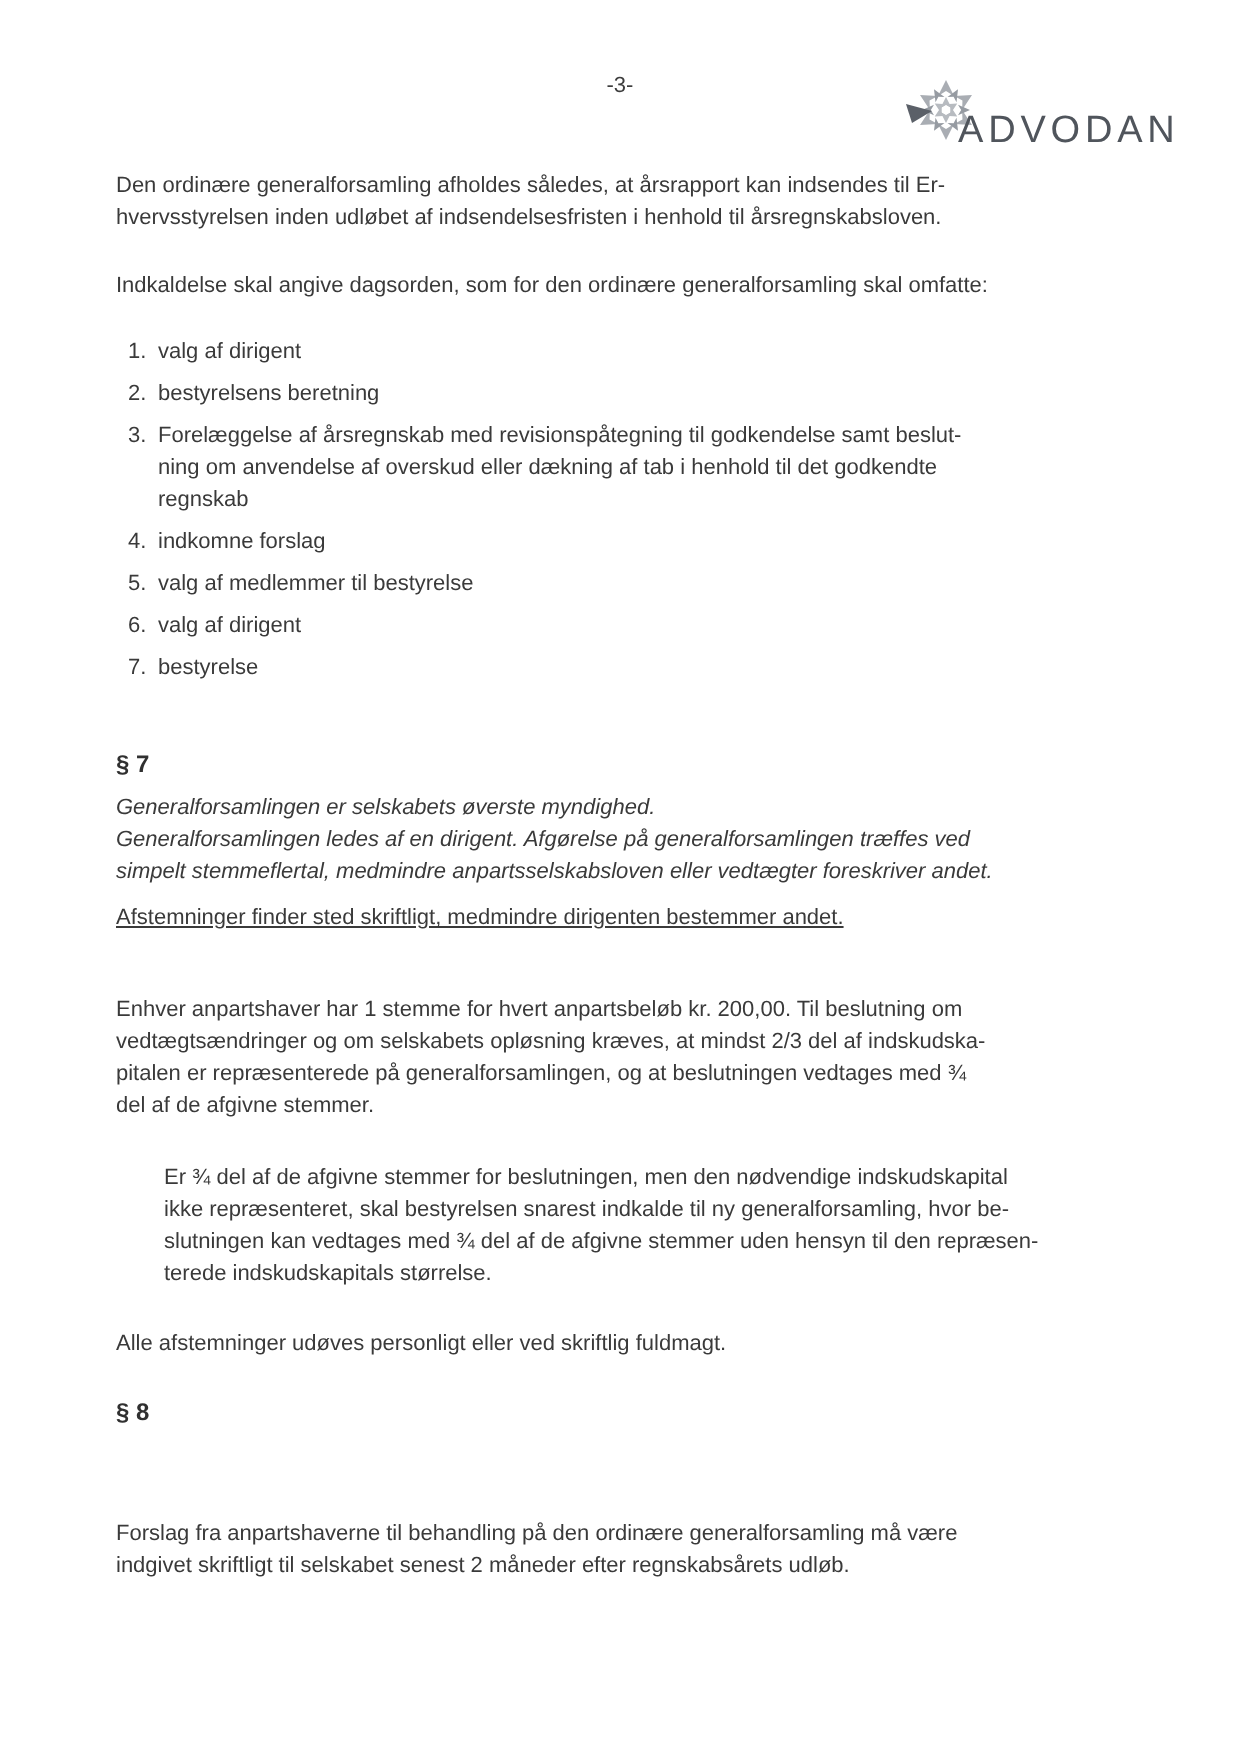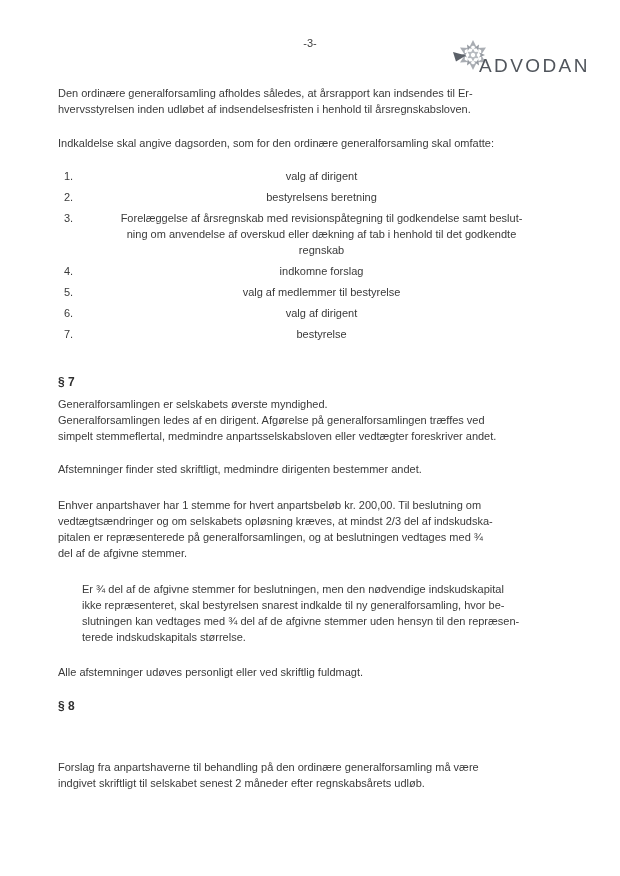--- a/index.html
+++ b/index.html
@@ -53,26 +53,26 @@
   .agenda {
     position: absolute;
     left: 64px;
     top: 168px;
     width: 500px;
     font-size: 11px;
     line-height: 16px;
   }
   .agenda-item { display: flex; margin-bottom: 5px; }
   .agenda-num { width: 15px; flex: 0 0 15px; }
-  .agenda-text { flex: 1; white-space: pre-line; text-align: center; }
+  .agenda-text { flex: 1; white-space: pre-line; }
   .p1   { top: 85px; }
   .p2   { top: 135px; }
   .s7h  { top: 374px; }
-  .s7p1 { top: 396px; }
-  .s7p2 { top: 461px; }
+  .s7p1 { top: 396px; font-style: italic; }
+  .s7p2 { top: 451px; text-decoration: underline; }
   .s7p3 { top: 497px; }
   .s7p4 { top: 581px; margin-left: 24px; }
   .s7p5 { top: 664px; }
   .s8h  { top: 698px; }
   .s8p1 { top: 719px; margin-top: 40px; }
 </style>
 </head>
 <body>
 
 <div class="page">

